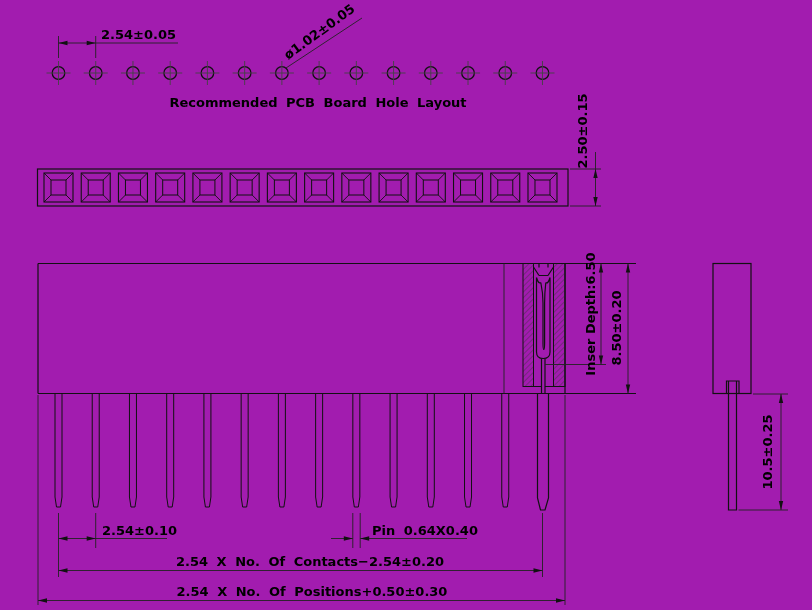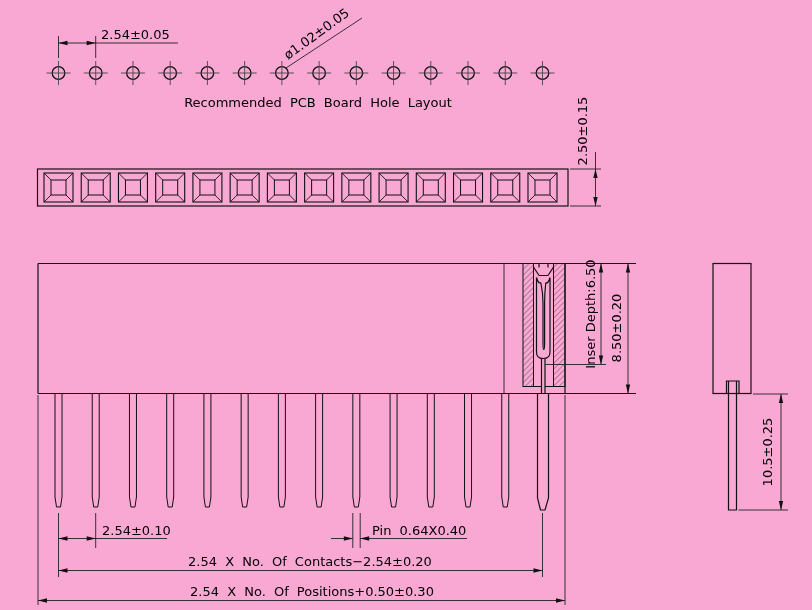--- a/index.html
+++ b/index.html
@@ -1,17 +1,17 @@
 <!DOCTYPE html>
 <html><head>
 <meta charset="utf-8">
 <style>
   html,body{margin:0;padding:0;background:#ffffff;}
-  .stage{position:relative;width:812px;height:610px;background:#f9a8d4;overflow:hidden;
-         font-family:"DejaVu Sans", sans-serif;}
+  .stage{position:relative;width:812px;height:610px;background:#a21caf;overflow:hidden;
+         font-family:"DejaVu Sans", sans-serif;font-weight:bold;}
   svg{position:absolute;left:0;top:0;}
   text{fill:#000;font-family:"DejaVu Sans", sans-serif;font-size:13px;}
   .obj{stroke:#111;stroke-width:1.2;fill:none;}
   .thin{stroke:#222;stroke-width:0.9;fill:none;}
   .arrow{fill:#111;stroke:none;}
   .ws{word-spacing:4px;}
 </style>
 </head>
 <body>
 

